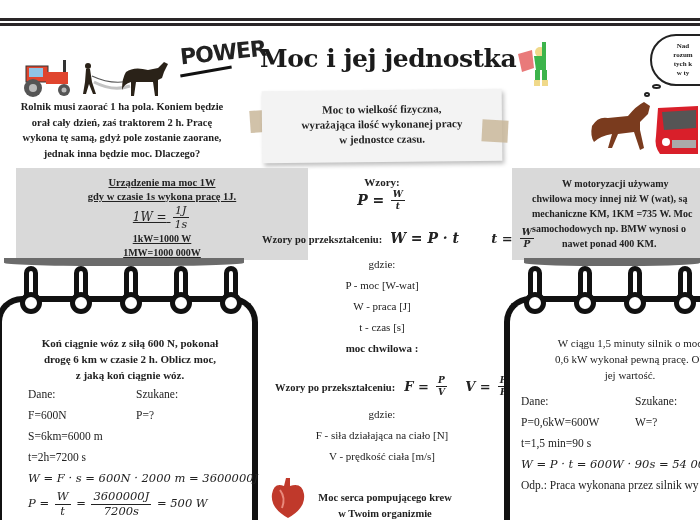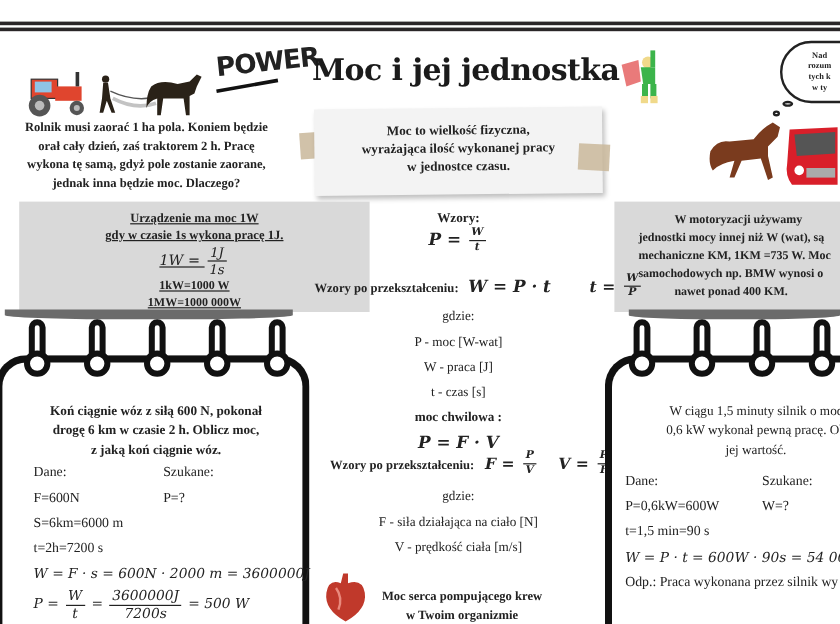--- a/index.html
+++ b/index.html
@@ -136,21 +136,21 @@
   <div class="center bold serif" style="font-size:10px; line-height:14px; margin-top:2px;">
     <div>1kW=1000 W</div>
     <div>1MW=1000 000W</div>
   </div>
 </div>
 <div class="abs gray-shadow" style="left:4px; top:258px; width:240px;"></div>
 
 <div class="abs gray" style="left:512px; top:168px; width:188px; height:92px;">
   <div class="bold serif" style="font-size:10px; line-height:15px; padding-top:8px; white-space:nowrap;">
     <div style="padding-left:50px;">W motoryzacji używamy</div>
-    <div style="padding-left:20px;">jednostki mocy innej niż W (wat), są</div>
+    <div style="padding-left:20px;">chwilowa mocy innej niż W (wat), są</div>
     <div style="padding-left:20px;">mechaniczne KM, 1KM =735 W. Moc</div>
     <div style="padding-left:20px;">samochodowych np. BMW wynosi o</div>
     <div style="padding-left:50px;">nawet ponad 400 KM.</div>
   </div>
 </div>
 <div class="abs gray-shadow" style="left:524px; top:258px; width:176px;"></div>
 
 <div class="abs center" style="left:262px; top:176px; width:240px;">
   <div class="bold serif" style="font-size:11px;">Wzory:</div>
   <div style="font-size:14px; margin-top:2px;">
@@ -171,21 +171,20 @@
       <span class="den">P</span>
     </span>
 </div>
 
 <div class="abs center serif" style="left:262px; top:254px; width:240px; font-size:11px; line-height:21px;">
   <div>gdzie:</div>
   <div>P - moc [W-wat]</div>
   <div>W - praca [J]</div>
   <div>t - czas [s]</div>
   <div class="bold">moc chwilowa :</div>
-  <div class="math" style="font-size:14px;">P = F · V</div>
 </div>
 
 <div class="abs" style="left:275px; top:376px; width:240px; white-space:nowrap;">
   <span class="bold serif" style="font-size:10.5px;">Wzory po przekształceniu:</span>
   <span class="math" style="font-size:13px; margin-left:4px;">F =</span>
   <span class="frac math" style="font-size:9px;">
       <span class="num">P</span>
       <span class="den">V</span>
     </span>
   <span style="display:inline-block; width:6px;"></span>

